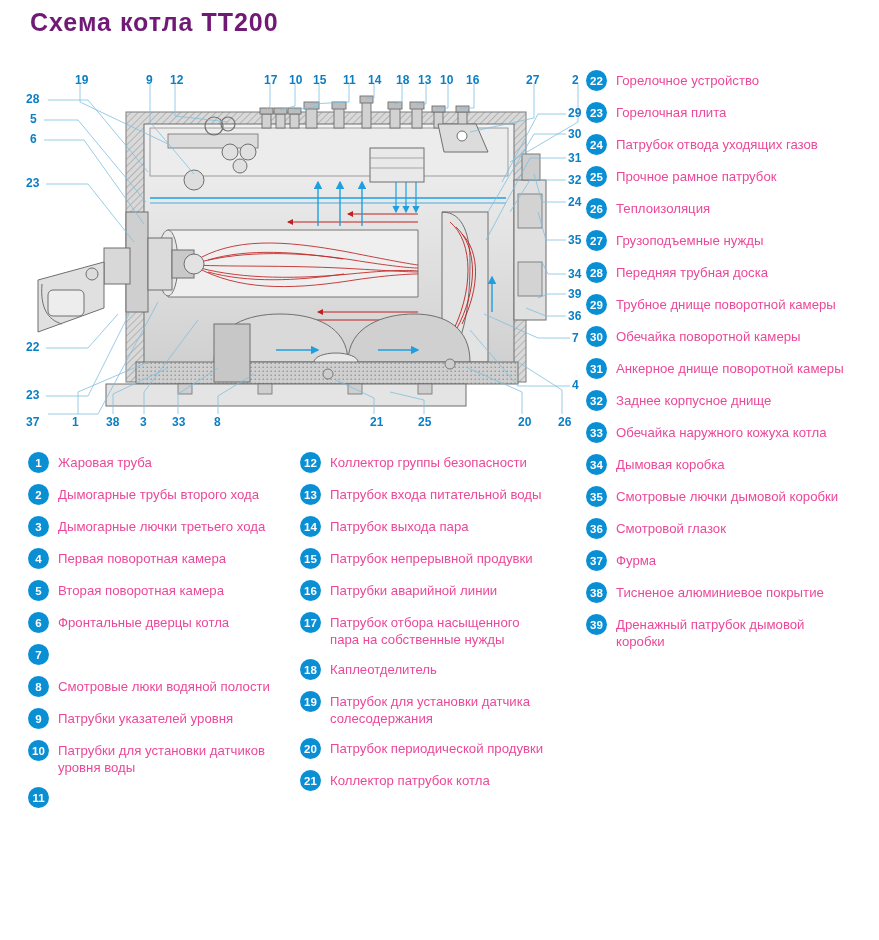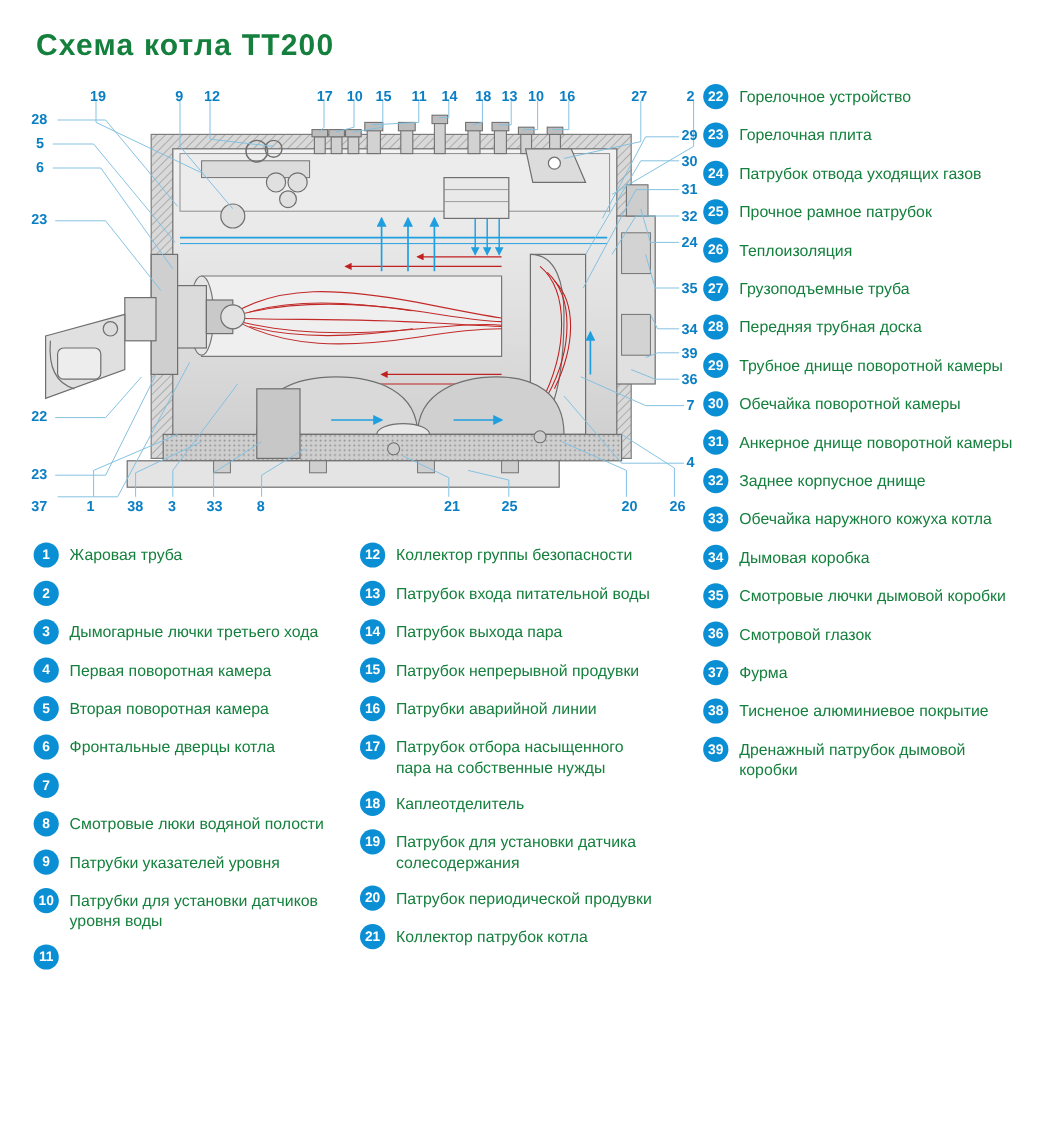--- a/index.html
+++ b/index.html
@@ -8,24 +8,24 @@
     background:#ffffff;
     font-family:"Liberation Sans", sans-serif;
     color:#1b1b1b;
     position:relative;
     overflow:hidden;
   }
   #page{position:relative;width:879px;height:940px;}
 
   .title{
     position:absolute;
-    left:30px;top:24px;
+    left:30px;top:8px;
     font-size:25px;
     font-weight:bold;
-    color:#15803d;
+    color:#701a75;
     letter-spacing:1px;
   }
 
   
   .diagram{
     position:absolute;
     left:18px;top:62px;
     width:580px;height:380px;
   }
   .dsvg{position:absolute;left:0;top:0;}
@@ -52,21 +52,21 @@
     border-radius:50%;
     background:#0b8fd4;
     color:#ffffff;
     font-size:11.5px;
     font-weight:bold;
     display:flex;align-items:center;justify-content:center;
     margin-right:9px;
   }
   .ltext{
     font-size:13.2px;
-    color:#15803d;
+    color:#ec4899;
     line-height:17px;
     padding-top:2px;
     max-width:215px;
   }
 
   
   .rcol .ltext{max-width:230px;}
 
   .leg-c1{left:28px;top:452px;width:262px;}
   .leg-c2{left:300px;top:452px;width:272px;}
@@ -341,21 +341,21 @@
     <div class="legend-item">
         <div class="bullet">25</div>
         <div class="ltext">Прочное рамное патрубок</div>
       </div>
     <div class="legend-item">
         <div class="bullet">26</div>
         <div class="ltext">Теплоизоляция</div>
       </div>
     <div class="legend-item">
         <div class="bullet">27</div>
-        <div class="ltext">Грузоподъемные труба</div>
+        <div class="ltext">Грузоподъемные нужды</div>
       </div>
     <div class="legend-item">
         <div class="bullet">28</div>
         <div class="ltext">Передняя трубная доска</div>
       </div>
     <div class="legend-item">
         <div class="bullet">29</div>
         <div class="ltext">Трубное днище поворотной камеры</div>
       </div>
     <div class="legend-item">
@@ -400,20 +400,21 @@
       </div>
   </div>
 
   <div class="legend-col leg-c1">
     <div class="legend-item">
         <div class="bullet">1</div>
         <div class="ltext">Жаровая труба</div>
       </div>
     <div class="legend-item">
         <div class="bullet">2</div>
+        <div class="ltext">Дымогарные трубы второго хода</div>
       </div>
     <div class="legend-item">
         <div class="bullet">3</div>
         <div class="ltext">Дымогарные лючки третьего хода</div>
       </div>
     <div class="legend-item">
         <div class="bullet">4</div>
         <div class="ltext">Первая поворотная камера</div>
       </div>
     <div class="legend-item">

